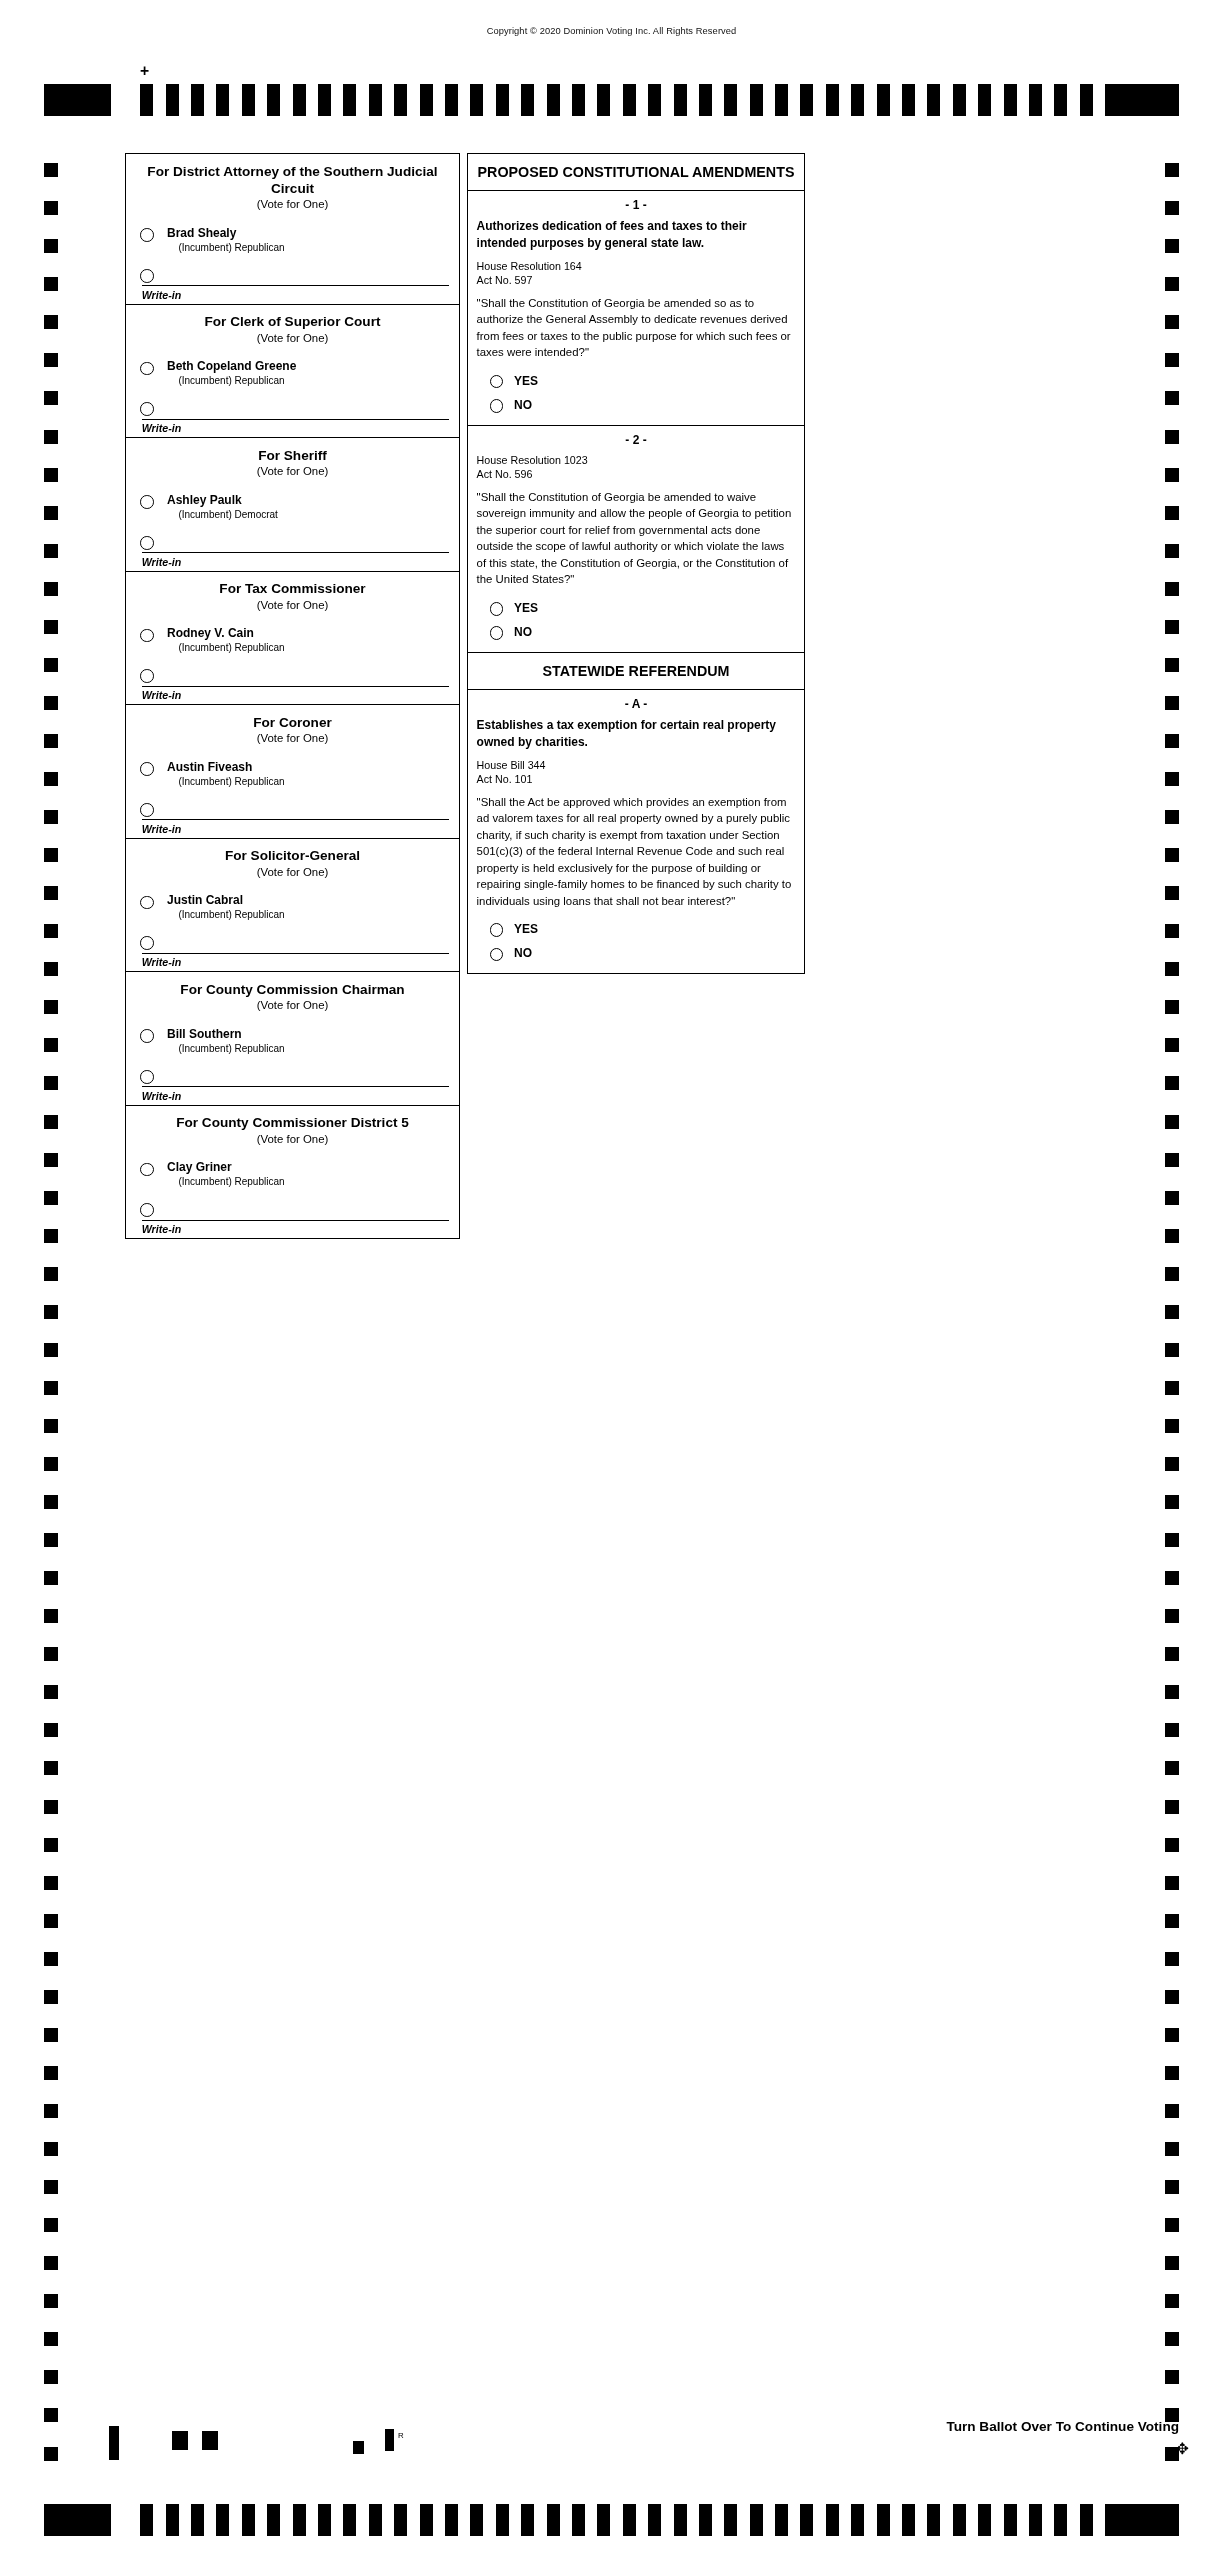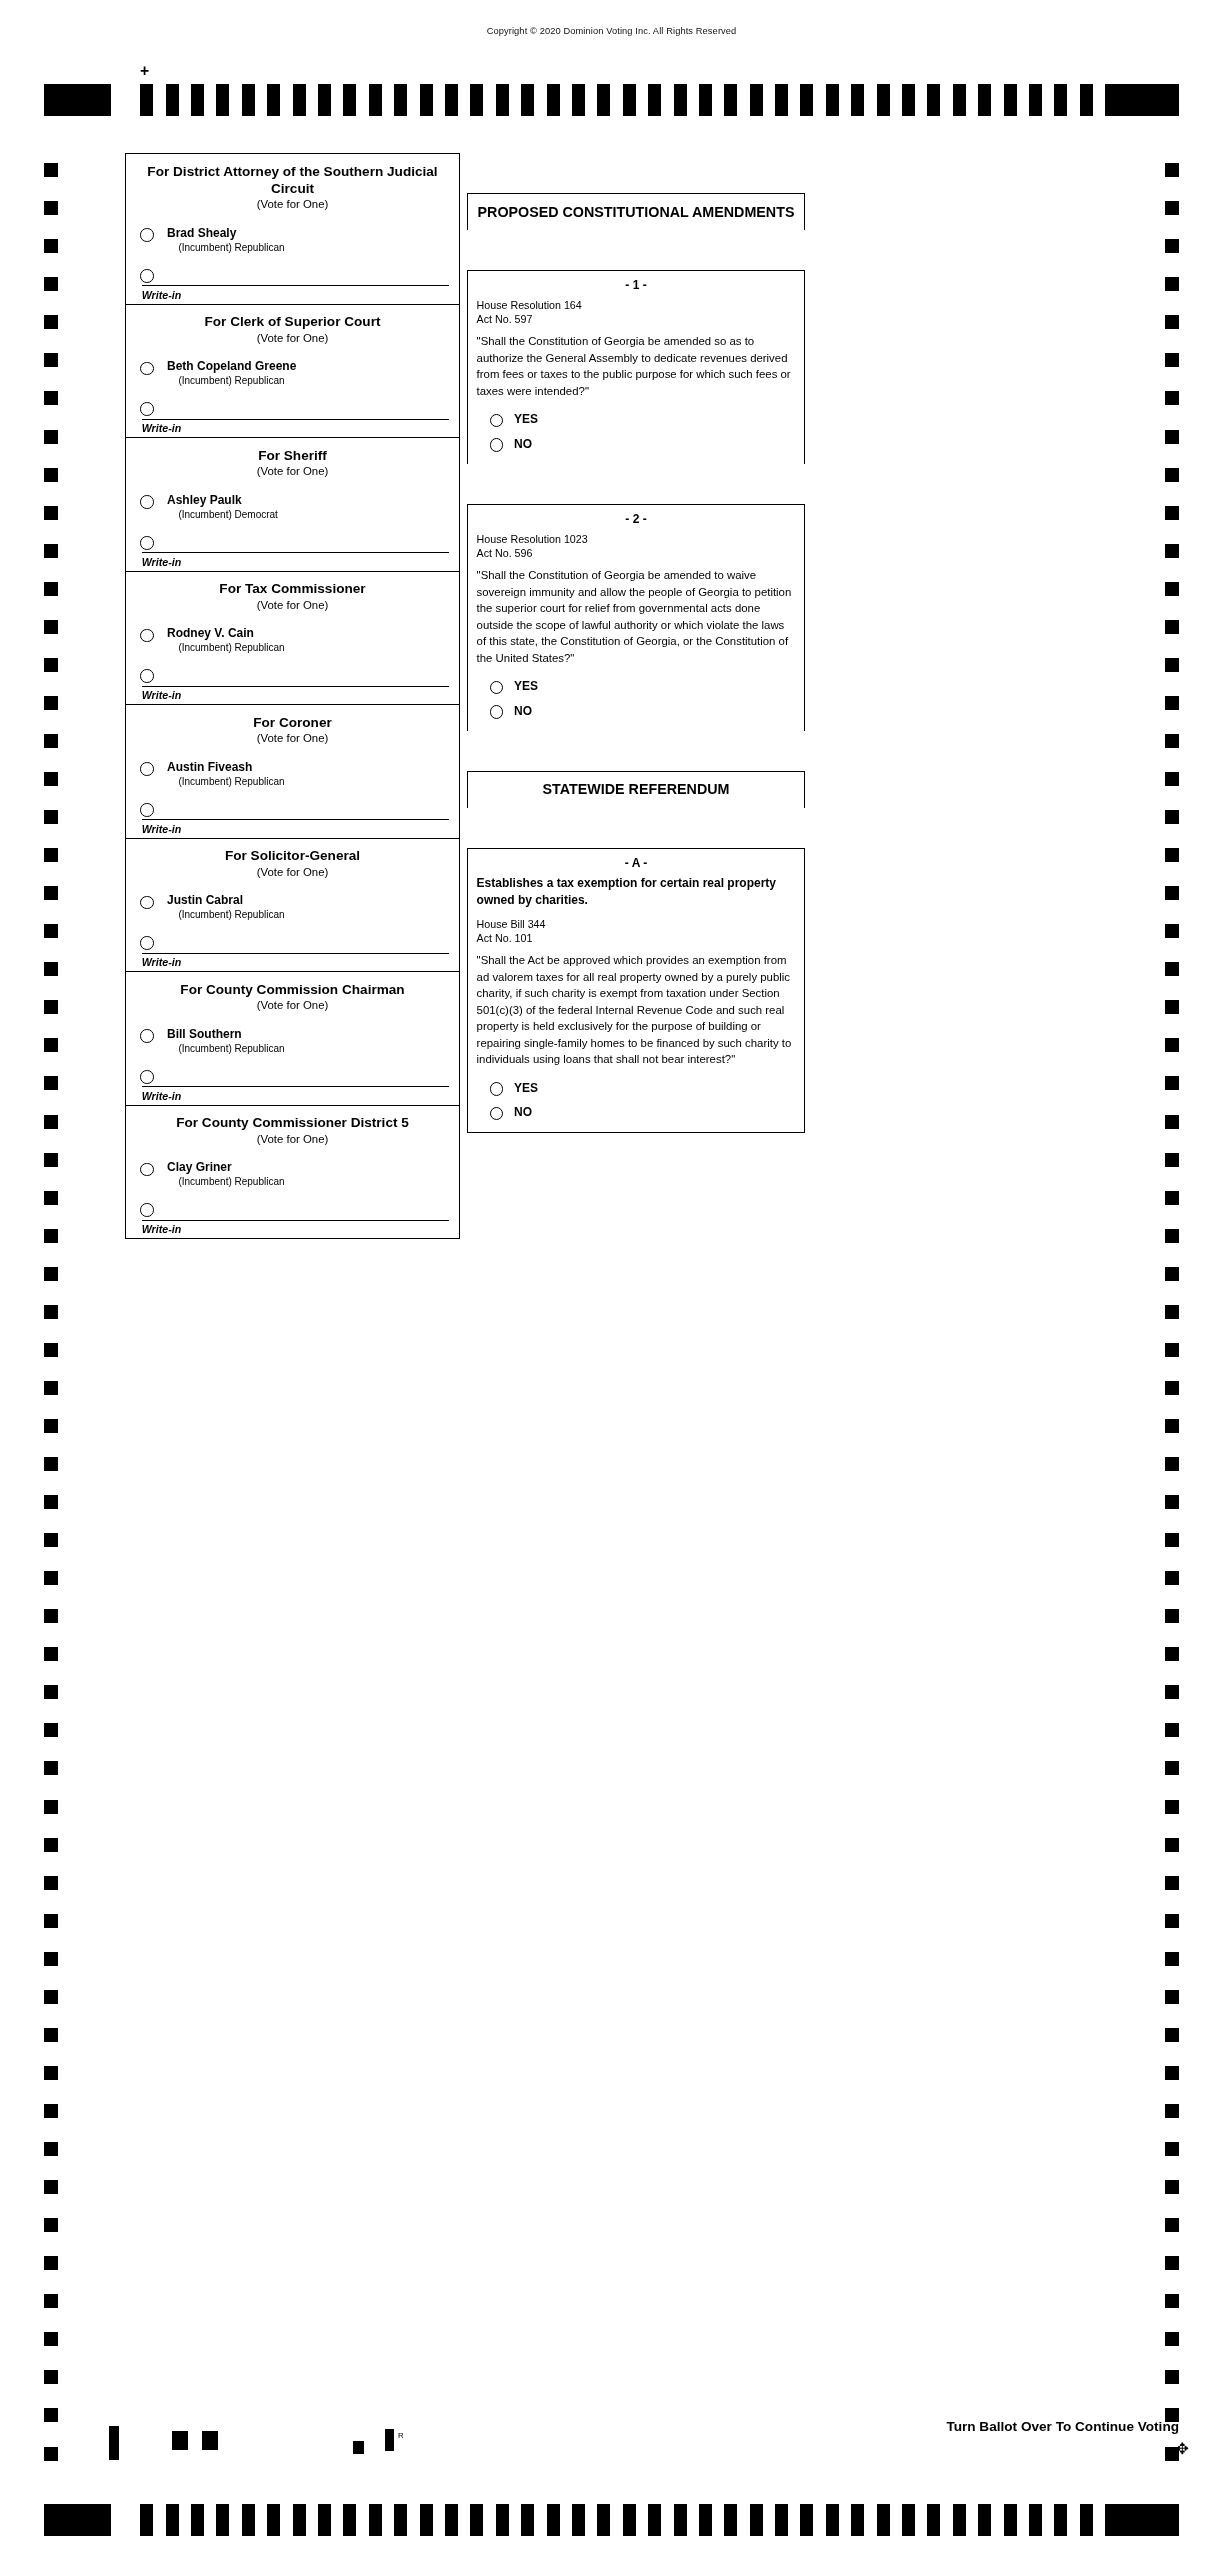--- a/index.html
+++ b/index.html
@@ -131,21 +131,20 @@
     position: absolute;
     left: 15.7px;
     bottom: 1.4px;
     font-size: 10.7px;
     font-weight: bold;
   }
   
   .qbox {
     border: 1.1px solid #000;
     border-bottom: none;
-    margin-top: 40px;
   }
   .qbox.last { border-bottom: 1.1px solid #000; }
   .q-header {
     text-align: center;
     font-size: 14.3px;
     font-weight: bold;
     line-height: 18.6px;
     padding: 8.6px 7.2px 8.6px 7.2px;
   }
   .q-number {
@@ -365,20 +364,21 @@
             </div>
           </div>
         </div>
       </div>
     <div class="col col-right" id="right-col">
         <div class="qbox">
           <div class="q-header">PROPOSED CONSTITUTIONAL AMENDMENTS</div>
         </div>
         <div class="qbox">
           <div class="q-number">- 1 -</div>
+          <div class="q-summary">Authorizes dedication of fees and taxes to their intended purposes by general state law.</div>
           <div class="q-meta">
             <div>House Resolution 164</div>
             <div>Act No. 597</div>
           </div>
           <div class="q-text">"Shall the Constitution of Georgia be amended so as to authorize the General Assembly to dedicate revenues derived from fees or taxes to the public purpose for which such fees or taxes were intended?"</div>
           <div class="q-choices">
             <div class="choice"><span class="oval"></span><span>YES</span></div>
             <div class="choice"><span class="oval"></span><span>NO</span></div>
           </div>
         </div>

